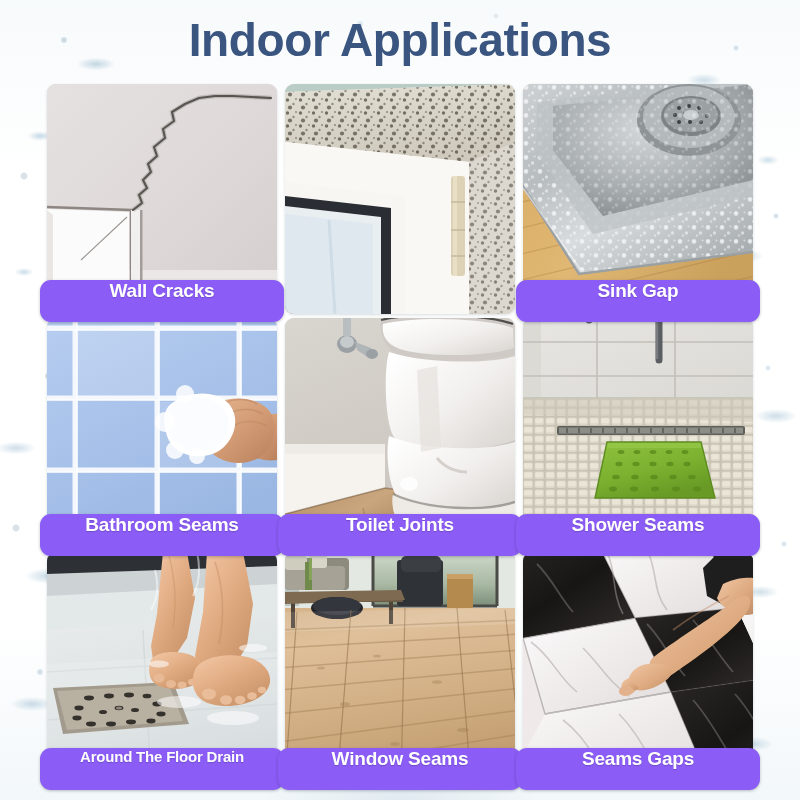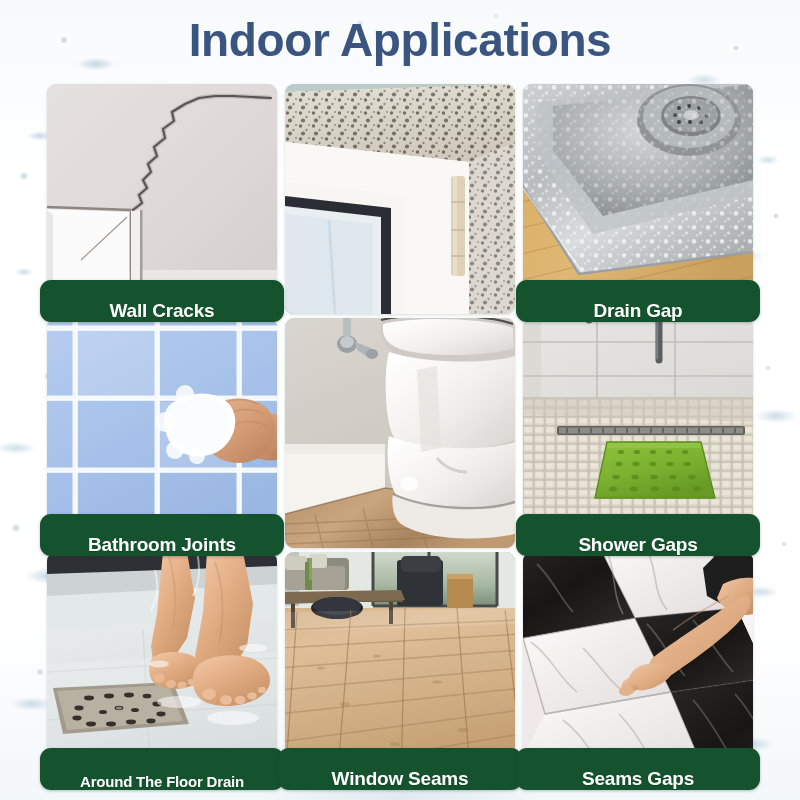--- a/index.html
+++ b/index.html
@@ -129,24 +129,24 @@
 
   .photo svg { display: block; width: 230px; height: 230px; }
 
   
   .label-bar {
     position: absolute;
     left: -7px;
     bottom: -8px;
     width: 244px;
     height: 42px;
-    background: #14532d;
+    background: #8b5cf6;
     border-radius: 11px;
     display: flex;
-    align-items: flex-end;
+    align-items: flex-start;
     justify-content: center;
     box-shadow: 0 1px 3px rgba(30,45,60,.30);
     z-index: 3;
   }
   .label-bar span {
     color: #ffffff;
     font-size: 19px;
     font-weight: bold;
     letter-spacing: -0.2px;
     white-space: nowrap;
@@ -290,21 +290,21 @@
               <circle cx="167" cy="38" r="2"></circle>
               <circle cx="178" cy="38" r="2"></circle>
           </g>
           <ellipse cx="168" cy="31" rx="8" ry="5" fill="#c8cdcf"></ellipse>
           <path d="M30 22 L230 0 L230 96 L80 132 L30 66 Z" fill="url(#dropsP)" opacity=".5"></path>
           <path d="M-4 96 L56 190 L230 168" fill="none" stroke="#9ba0a3" stroke-width="2.5"></path>
           <path d="M0 104 L58 186" fill="none" stroke="#ffffff" stroke-width="1.5" opacity=".5"></path>
         </svg>
       </div>
       <div class="label-bar">
-        <span>Drain Gap</span>
+        <span>Sink Gap</span>
       </div>
     </div>
 
     <div class="cell">
       <div class="photo">
         <svg viewBox="0 0 230 230">
           <defs>
             <linearGradient id="blueTile" x1="0" y1="0" x2="0.5" y2="1">
               <stop offset="0%" stop-color="#b7cdf0"></stop>
                 <stop offset="50%" stop-color="#a8c2ea"></stop>
@@ -350,21 +350,21 @@
                    C148 138 128 132 122 116 C118 104 118 94 122 90 Z" fill="#fafcff"></path>
           <g fill="#ffffff" opacity=".85">
             <circle cx="118" cy="104" r="10"></circle>
               <circle cx="128" cy="132" r="9"></circle>
             <circle cx="150" cy="138" r="8"></circle>
               <circle cx="138" cy="76" r="9"></circle>
           </g>
         </svg>
       </div>
       <div class="label-bar">
-        <span>Bathroom Joints</span>
+        <span>Bathroom Seams</span>
       </div>
     </div>
 
     <div class="cell">
       <div class="photo">
         <svg viewBox="0 0 230 230">
           <defs>
             <linearGradient id="wallT" x1="0" y1="0" x2="0.4" y2="1">
               <stop offset="0%" stop-color="#d9d5cf"></stop>
                 <stop offset="100%" stop-color="#c9c4bd"></stop>
@@ -405,20 +405,23 @@
           <path d="M98 6 C132 -2 200 0 228 10 L229 30 C206 38 150 40 118 32 C104 28 96 20 98 6 Z" fill="url(#porcG)"></path>
           <path d="M104 34 C140 46 206 46 230 38 L230 122 C198 134 140 136 112 122 C100 116 98 54 104 34 Z" fill="url(#porcG)"></path>
           <path d="M104 118 C136 132 200 134 230 124 L230 186 C196 196 142 194 116 182 C104 176 100 136 104 118 Z" fill="url(#porcG)"></path>
           <path d="M108 176 C142 192 200 194 230 184 L230 216 C194 224 140 222 116 206 C108 200 106 184 108 176 Z" fill="#eeebe7"></path>
           <path d="M108 176 C142 192 200 194 230 184" fill="none" stroke="#6c665f" stroke-width="2.4" opacity=".55"></path>
           <path d="M132 52 L152 48 L156 130 L136 134 Z" fill="#e5e1dd" opacity=".7"></path>
           <path d="M152 140 C160 150 172 154 182 154" fill="none" stroke="#d5d0cb" stroke-width="3"></path>
           <ellipse cx="124" cy="166" rx="9" ry="7" fill="#ffffff" opacity=".8"></ellipse>
           <path d="M96 2 C130 -6 200 -4 228 6" fill="none" stroke="#2e2e2e" stroke-width="2.2" opacity=".8"></path>
         </svg>
+      </div>
+      <div class="label-bar">
+        <span>Toilet Joints</span>
       </div>
     </div>
 
     <div class="cell">
       <div class="photo">
         <svg viewBox="0 0 230 230">
           <defs>
             <linearGradient id="shWall" x1="0" y1="0" x2="0.4" y2="1">
               <stop offset="0%" stop-color="#e7e6e2"></stop>
                 <stop offset="100%" stop-color="#d4d2cd"></stop>
@@ -487,21 +490,21 @@
             <ellipse cx="90" cy="171" rx="4" ry="2.4"></ellipse>
               <ellipse cx="111" cy="171" rx="4" ry="2.4"></ellipse>
             <ellipse cx="132" cy="171" rx="4" ry="2.4"></ellipse>
               <ellipse cx="153" cy="171" rx="4" ry="2.4"></ellipse>
             <ellipse cx="174" cy="171" rx="4" ry="2.4"></ellipse>
           </g>
           <path d="M84 124 L178 124 L192 180 L72 180 Z" fill="none" stroke="#5c8c20" stroke-width="1.4"></path>
         </svg>
       </div>
       <div class="label-bar">
-        <span>Shower Gaps</span>
+        <span>Shower Seams</span>
       </div>
     </div>
 
     <div class="cell">
       <div class="photo">
         <svg viewBox="0 0 230 230">
           <defs>
             <linearGradient id="wetFloor" x1="0" y1="0" x2="0.3" y2="1">
               <stop offset="0%" stop-color="#e9ecec"></stop>
                 <stop offset="45%" stop-color="#dfe4e5"></stop>

